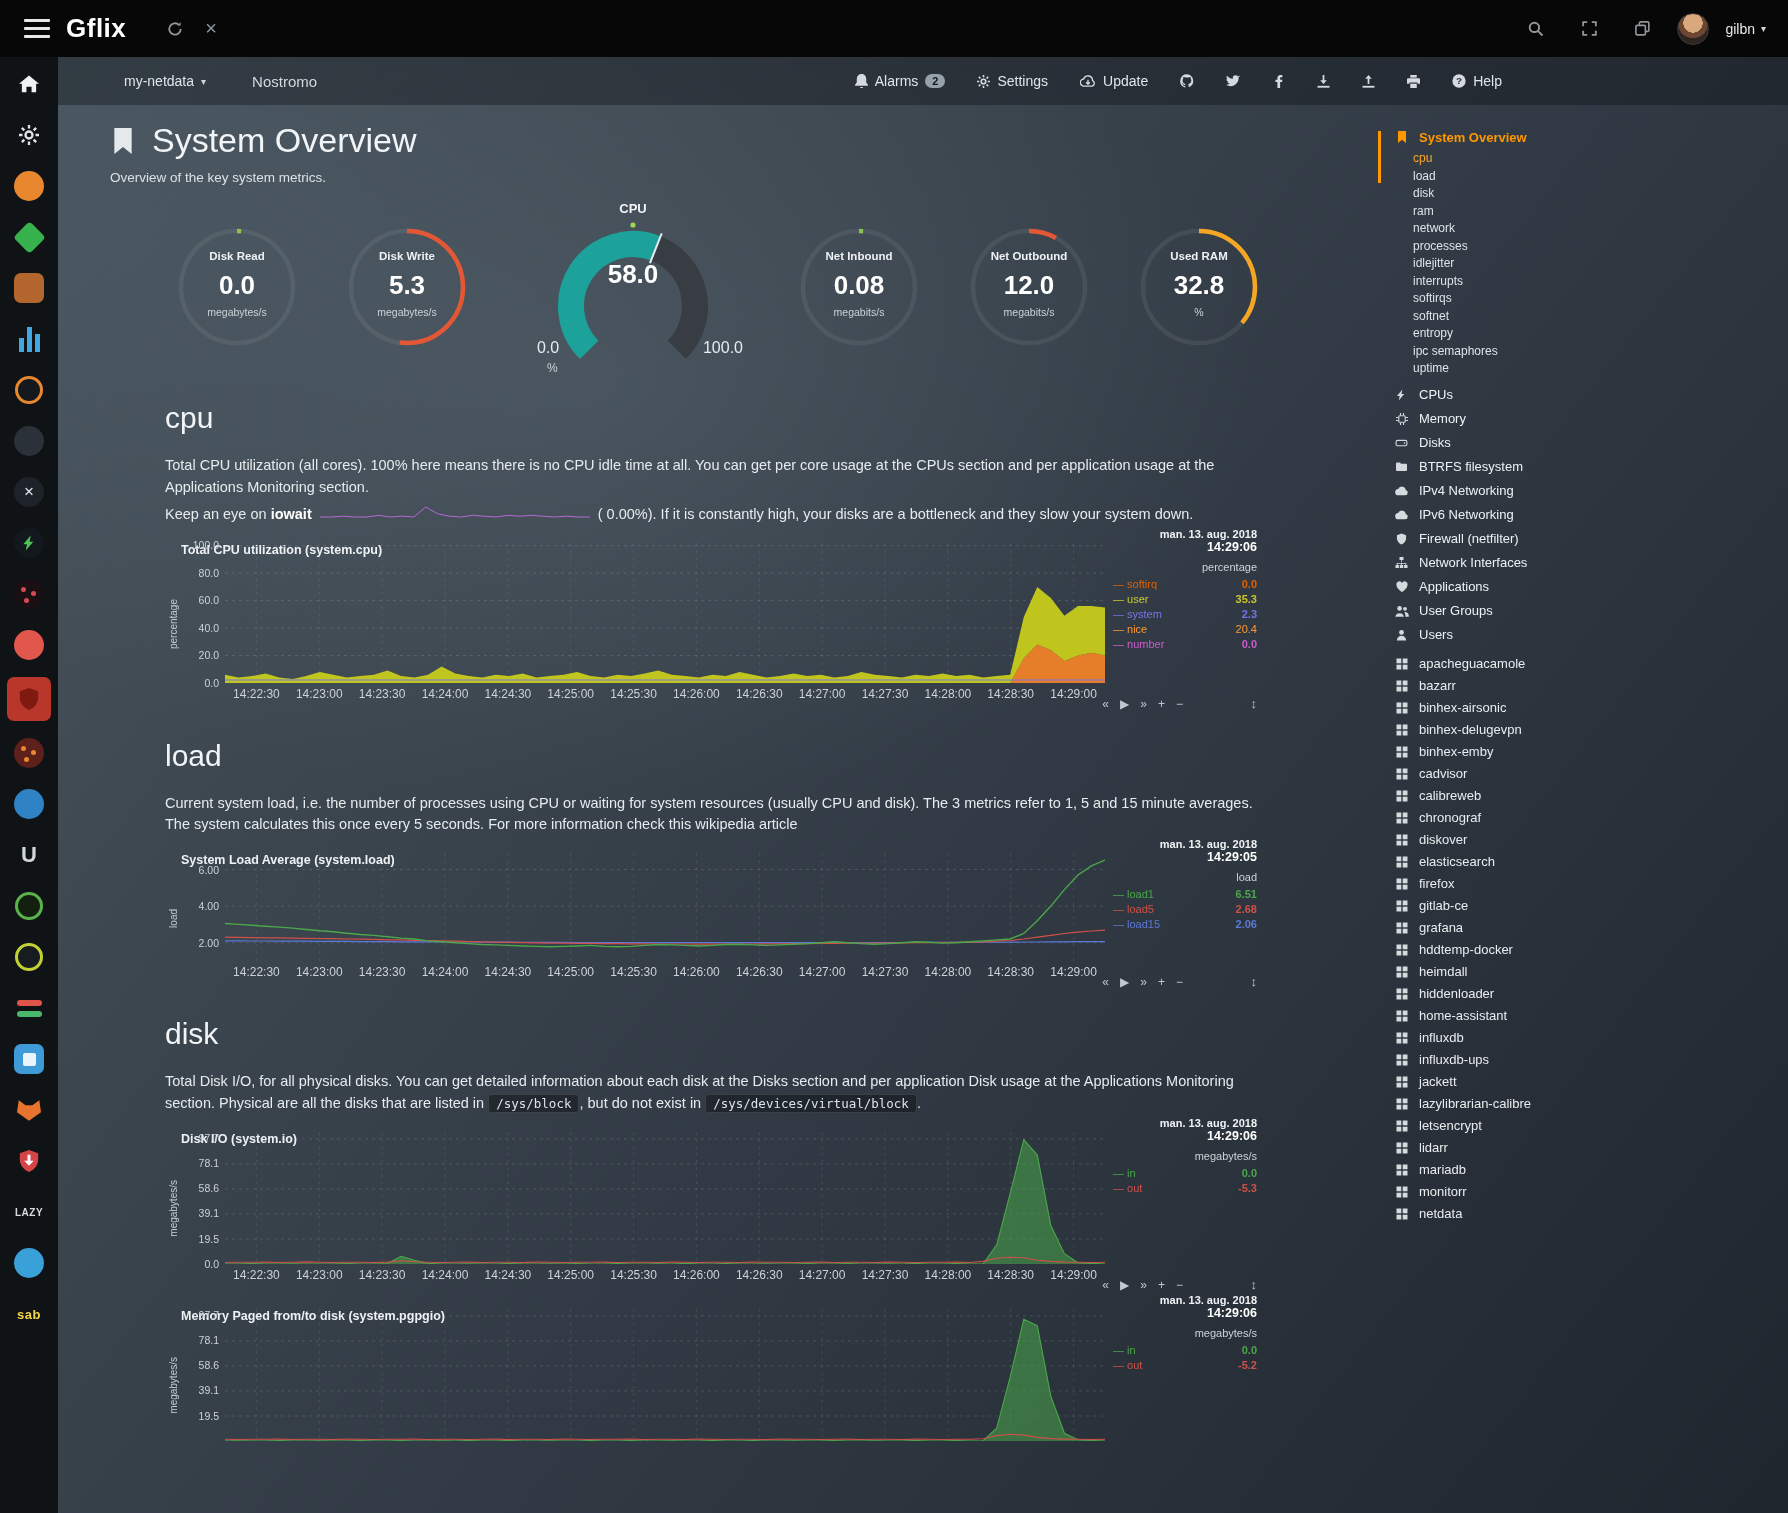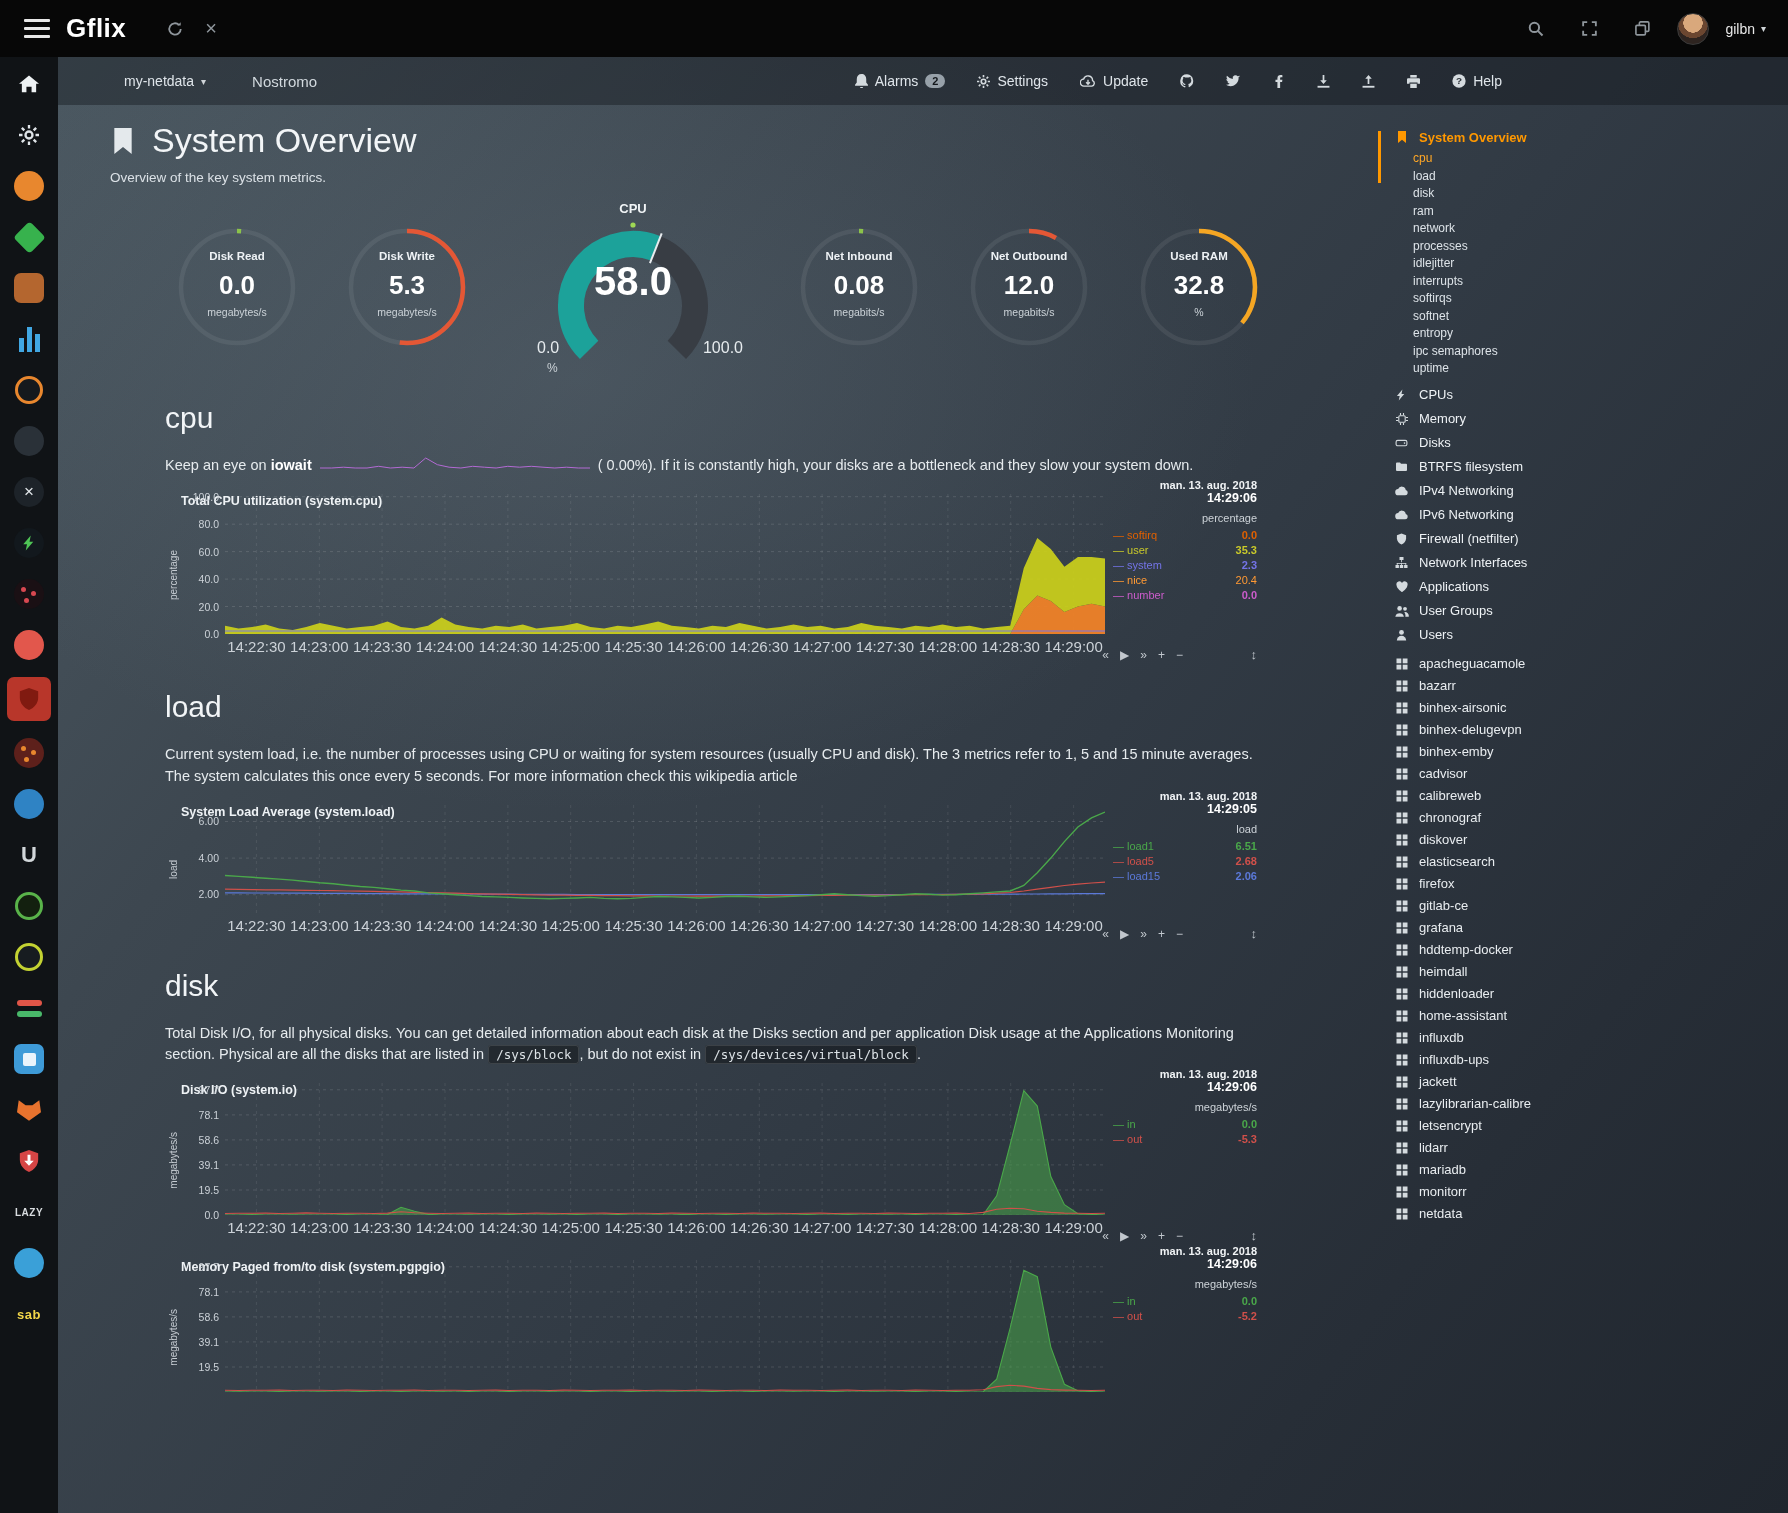--- a/index.html
+++ b/index.html
@@ -50,21 +50,21 @@
 
   
   .gauges { display:flex; align-items:center; justify-content:center; gap:46px; margin:16px 30px 4px 30px; }
   .gauge-sm { position:relative; width:124px; height:124px; cursor:pointer; }
   .gauge-sm svg { position:absolute; top:0; left:0; }
   .g-title { position:absolute; top:25px; width:100%; text-align:center; font-size:11.5px; font-weight:bold; color:#eef2f5; }
   .g-value { position:absolute; top:45px; width:100%; text-align:center; font-size:26px; font-weight:bold; color:#fff; }
   .g-unit  { position:absolute; top:81px; width:100%; text-align:center; font-size:10.5px; color:#ccd3d8; }
   .gauge-lg { position:relative; width:220px; height:172px; cursor:pointer; margin:0 8px; }
   .g-cpu-label { text-align:center; font-size:13px; font-weight:bold; color:#f0f4f6; margin-bottom:2px; }
-  .g-cpu-value { position:absolute; top:58px; width:100%; text-align:center; font-size:40px; font-weight:bold; color:#fff; }
+  .g-cpu-value { position:absolute; top:58px; width:100%; text-align:center; font-size:26px; font-weight:bold; color:#fff; }
   .g-cpu-min { position:absolute; left:14px; bottom:16px; font-size:16px; color:#e6ebee; }
   .g-cpu-max { position:absolute; right:0; bottom:16px; font-size:16px; color:#e6ebee; }
   .g-cpu-unit{ position:absolute; left:24px; bottom:-2px; font-size:12px; color:#ccd3d8; }
 
   
   .section { margin-left:55px; margin-top:28px; width:1100px; }
   .section h2 { font-size:30px; font-weight:400; color:#f2f5f7; margin-bottom:20px; }
   .section p { font-size:14.5px; color:#e6ebee; line-height:1.5; margin-bottom:5px; max-width:1096px; }
   .section p b { color:#fff; }
   .spark { display:inline-block; vertical-align:middle; margin:0 8px; }
@@ -73,21 +73,21 @@
 
   
   .chart { position:relative; margin-top:14px; width:1096px; padding-bottom:6px; }
   .ch-title { position:absolute; top:0; left:16px; font-size:12.5px; font-weight:bold; color:#eef2f5; }
   .ch-body { display:flex; margin-top:17px; }
   .ch-ylab { width:16px; display:flex; align-items:center; justify-content:center; }
   .ch-ylab span { writing-mode:vertical-rl; transform:rotate(180deg); font-size:10px; color:#c6ccd2; }
   .ch-yticks { width:44px; position:relative; font-size:10.5px; color:#ccd2d8; }
   .ch-yticks span { position:absolute; right:6px; transform:translateY(-50%); }
   .ch-plotwrap { position:relative; }
-  .ch-xlabels span { position:absolute; font-size:15px; color:#ccd2d8; transform:translateX(-50%); white-space:nowrap; }
+  .ch-xlabels span { position:absolute; font-size:12px; color:#ccd2d8; transform:translateX(-50%); white-space:nowrap; }
   .ch-right { width:152px; display:flex; flex-direction:column; font-size:11px; padding-left:8px; }
   .ch-date { text-align:right; color:#f0f3f5; font-weight:bold; font-size:11px; margin-top:-15px; }
   .ch-time { text-align:right; color:#fff; font-weight:bold; font-size:12.5px; margin-bottom:7px; }
   .ch-unit { text-align:right; color:#cdd3d8; margin-bottom:4px; }
   .lg-row { display:flex; justify-content:space-between; line-height:15px; cursor:pointer; font-size:11px; }
   .ch-ctrl { position:absolute; bottom:0; right:78px; display:flex; gap:11px; color:#c2c8ce; font-size:12px; cursor:pointer; }
   .ch-resize { position:absolute; right:4px; bottom:0; color:#c2c8ce; font-size:13px; cursor:ns-resize; }
 
   
   .rsidebar { position:absolute; top:68px; left:1320px; width:400px; height:1388px; padding-left:15px; overflow:hidden; }
@@ -427,20 +427,21 @@
         <circle cx="62" cy="62" r="56" stroke="#f5a623" stroke-width="4.5" fill="none" stroke-dasharray="126.7 351.9" transform="rotate(-90 62 62)"></circle>
       </svg>
       <div class="g-title">Used RAM</div>
       <div class="g-value">32.8</div>
       <div class="g-unit">%</div>
         </div>
     </div>
 
     <div class="section">
       <h2>cpu</h2>
+      <p><span>Total CPU utilization (all cores). 100% here means there is no CPU idle time at all. You can get per core usage at the CPUs section and per application usage at the Applications Monitoring section.</span></p>
       <p>
         <span>Keep an eye on </span><b>iowait</b><span class="spark"><svg width="270" height="14">
               <polyline points="0.0,12.0 11.7,12.0 23.5,11.2 35.2,12.0 47.0,12.0 58.7,10.3 70.4,12.0 82.2,11.2 93.9,12.0 105.7,2.0 117.4,8.7 129.1,11.2 140.9,12.0 152.6,10.3 164.3,11.2 176.1,12.0 187.8,10.3 199.6,11.2 211.3,10.3 223.0,11.2 234.8,12.0 246.5,11.2 258.3,12.0 270.0,12.0" fill="none" stroke="#b36ad4" stroke-width="1"></polyline>
             </svg></span><span>(</span> <span>0.00%</span><span>). If it is constantly high, your disks are a bottleneck and they slow your system down.</span>
       </p>
       <div class="chart">
       <div class="ch-title">Total CPU utilization (system.cpu)</div>
       <div class="ch-body">
         <div class="ch-ylab">
               <span>percentage</span>

